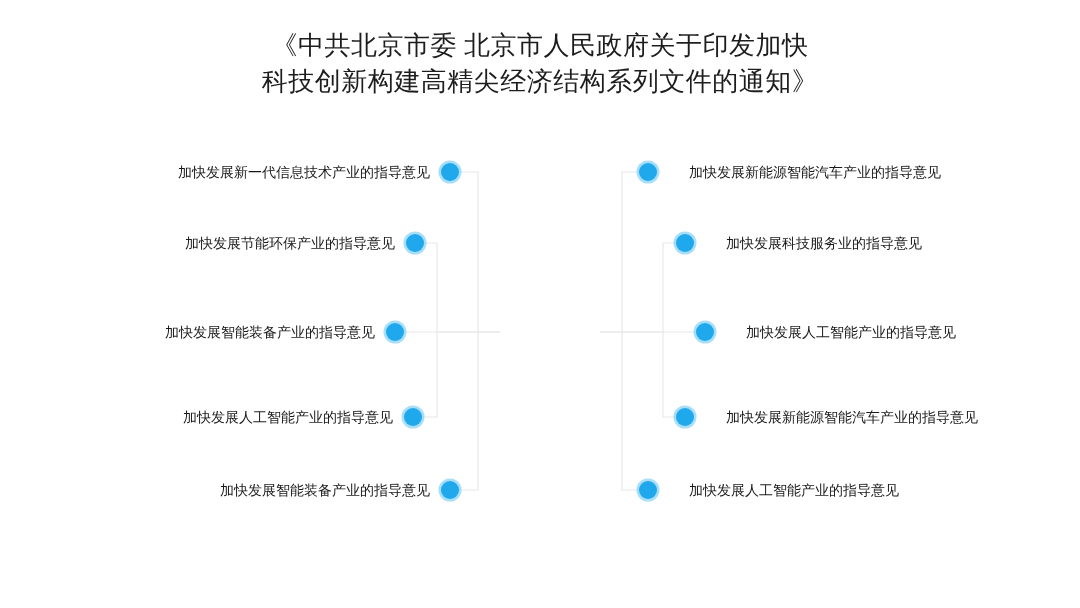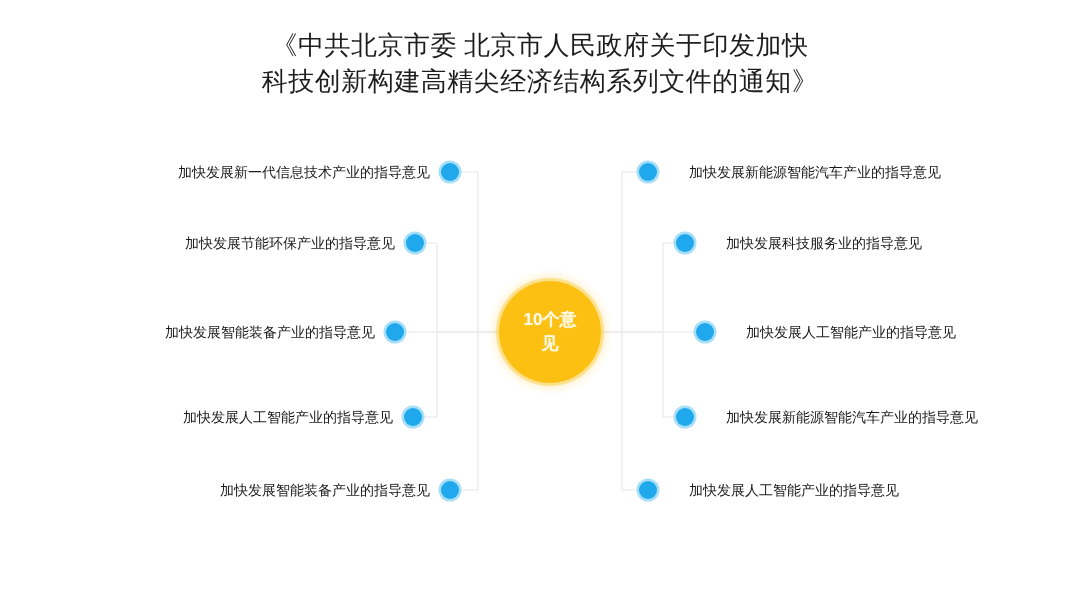--- a/index.html
+++ b/index.html
@@ -133,23 +133,20 @@
 
       <path d="M685 417 H663 V332"></path>
 
       <path d="M648 490 H622 V332"></path>
 
       <path d="M437 332 H500"></path>
       <path d="M600 332 H663"></path>
     </g>
   </svg>
 
-  <div id="hub">
-    <div id="hub-label">10个意见</div>
-  </div>
 
   <div class="node left" style="left:450px; top:172px;">
     <span class="node-dot"></span>
     <span class="node-label">加快发展新一代信息技术产业的指导意见</span>
   </div>
 
   <div class="node left" style="left:415px; top:243px;">
     <span class="node-dot"></span>
     <span class="node-label">加快发展节能环保产业的指导意见</span>
   </div>

